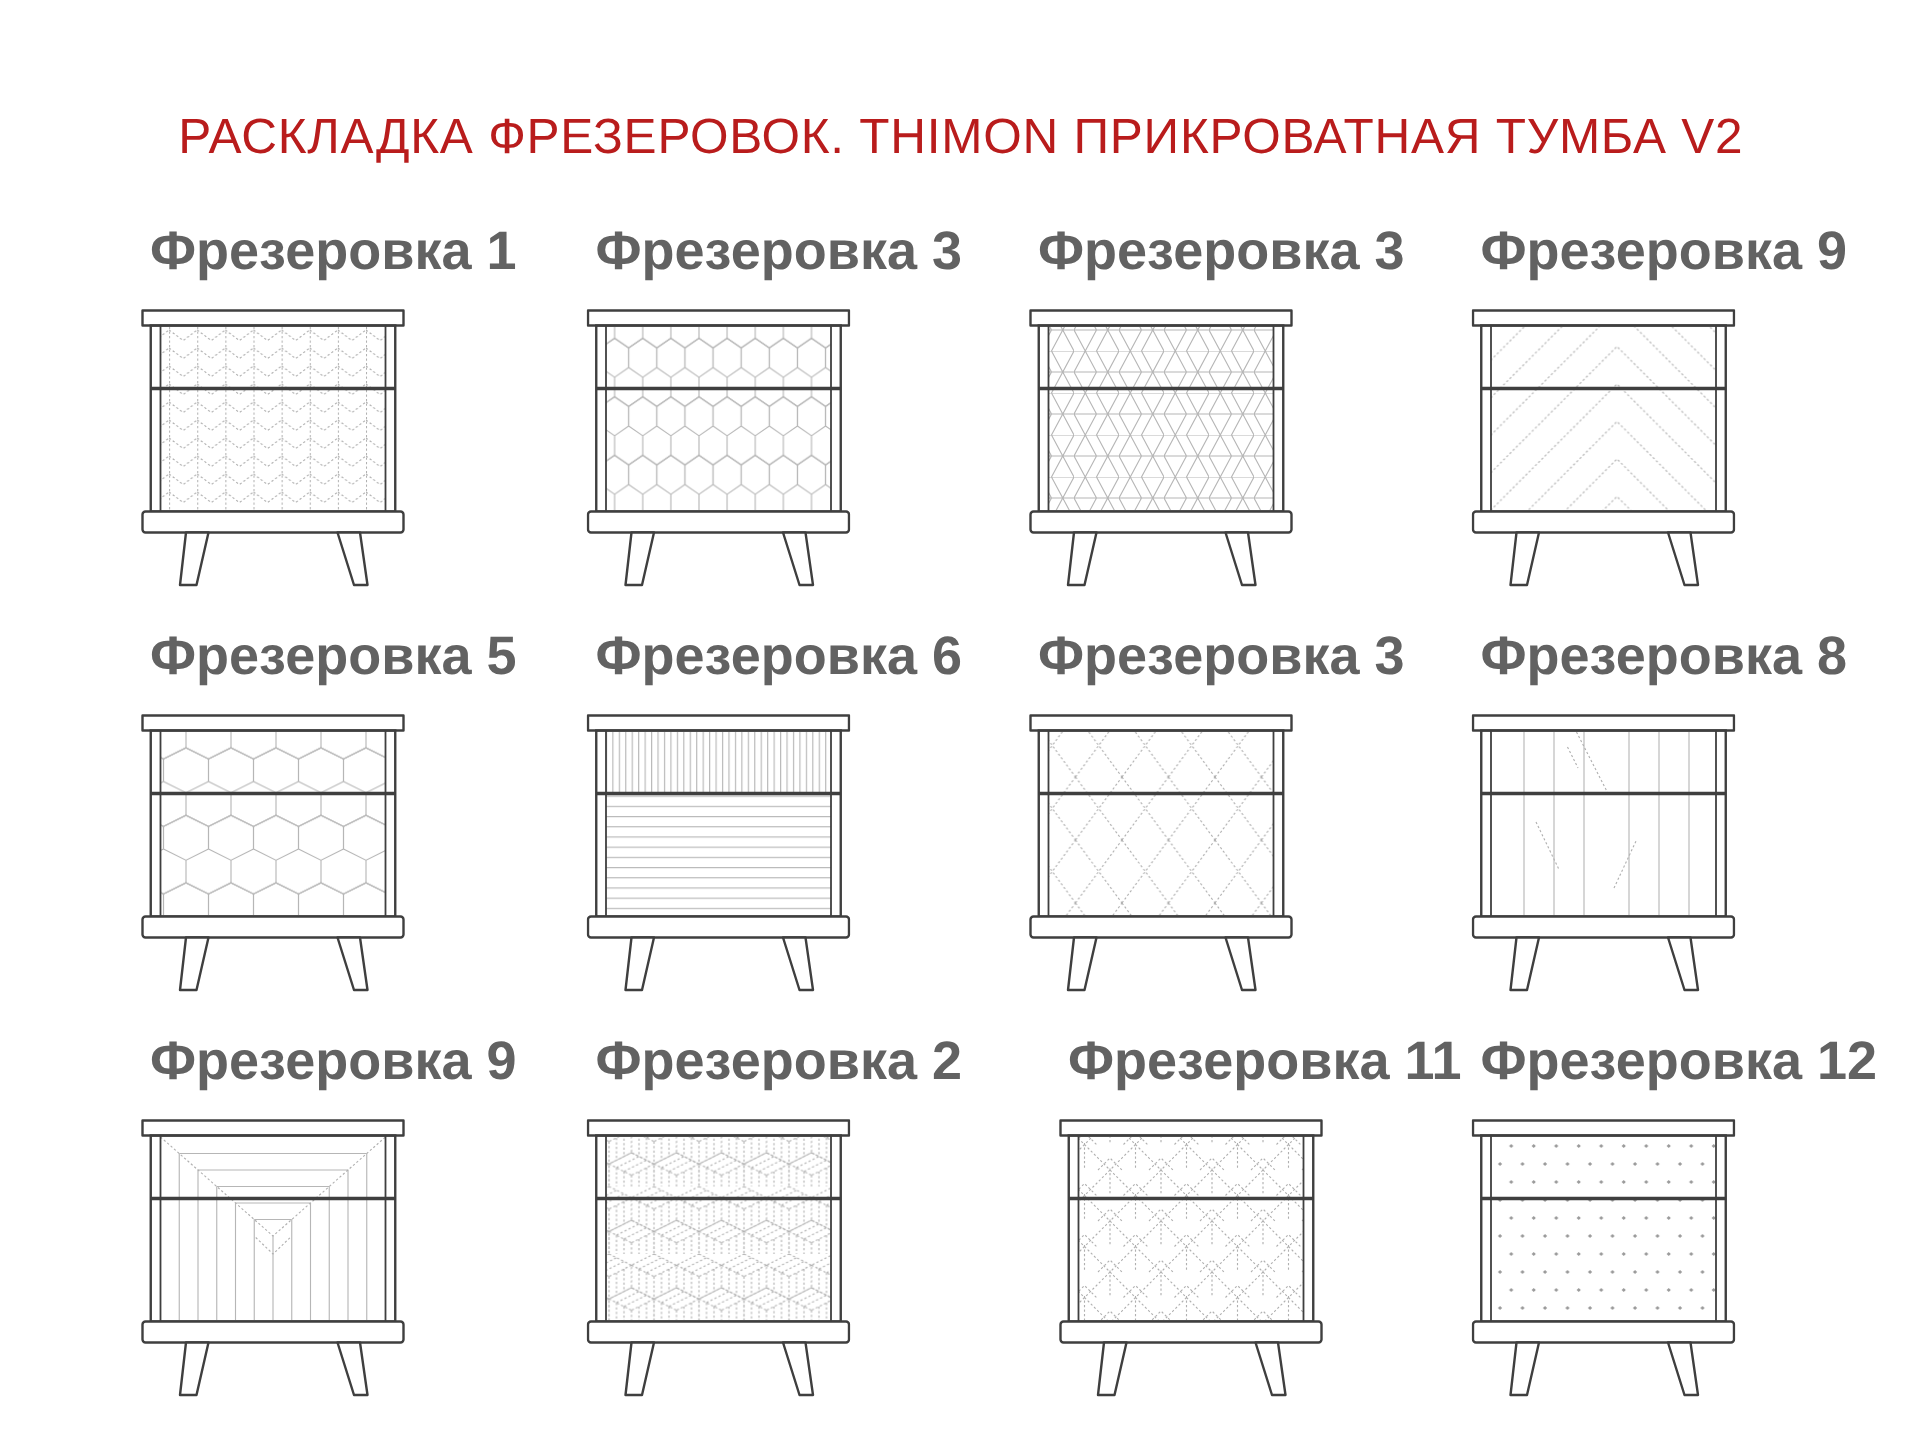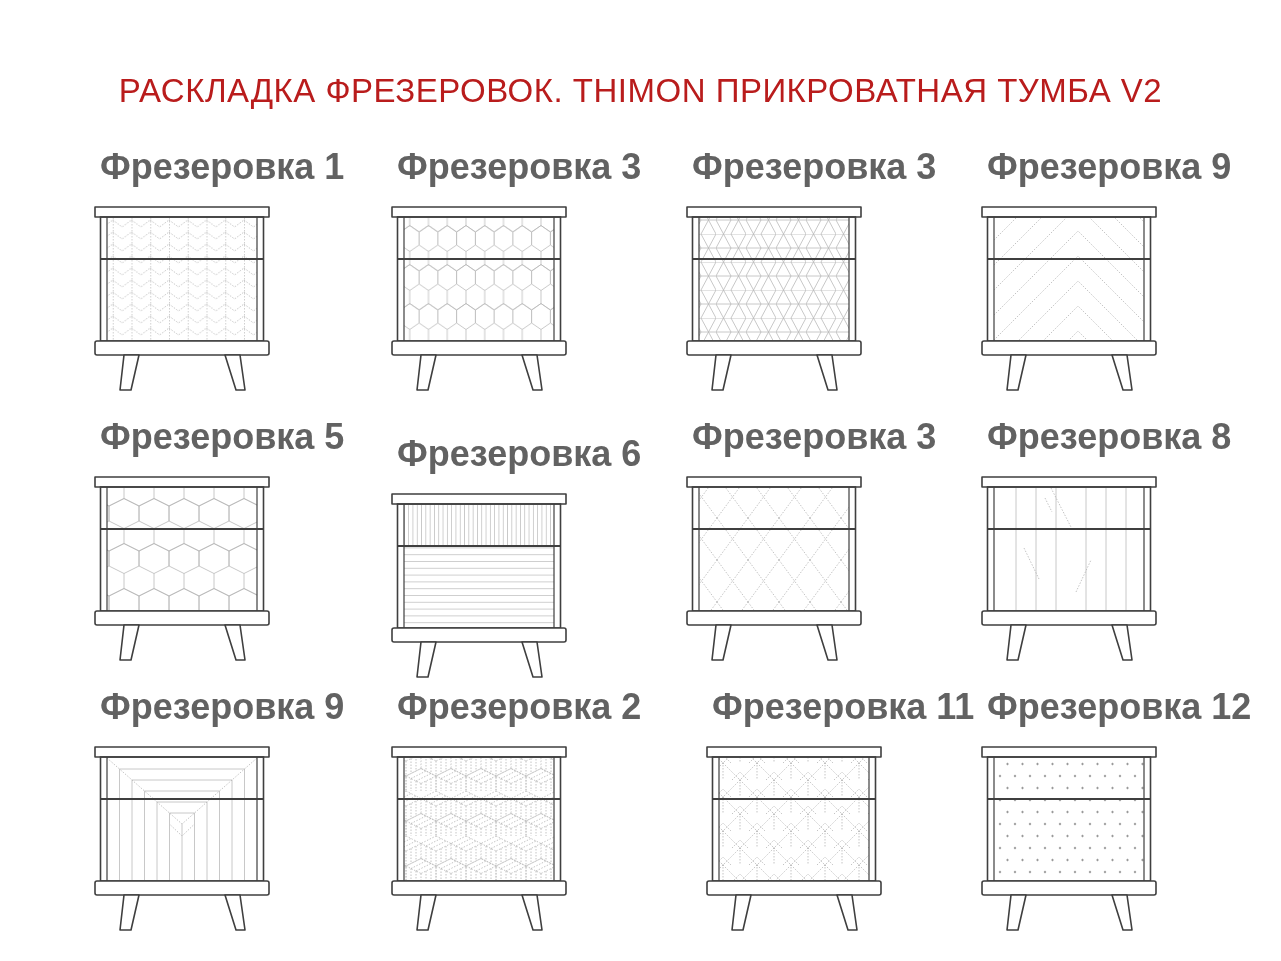--- a/index.html
+++ b/index.html
@@ -155,21 +155,21 @@
     <rect class="fr" x="1" y="1" width="174" height="10"></rect>
     <rect x="13" y="12" width="150" height="41" fill="url(#p5)"></rect>
         <rect x="13" y="53" width="150" height="81" fill="url(#p5)"></rect>
     <rect class="frn" x="6.5" y="11" width="163" height="124"></rect>
     <path class="fr2" d="M13,11 V135 M163,11 V135"></path>
     <path class="frD" d="M6.5,53 H169.5"></path>
     <rect class="fr" x="1" y="135" width="174" height="14" rx="2"></rect>
     <path class="fr" d="M30,149 L45,149 L37,184 L26,184 Z M131,149 L146,149 L151,184 L142,184 Z"></path>
   </svg>
     </div>
-    <div class="card" style="left: 385px; top: 420px; margin-top: 17px;">
+    <div class="card" style="left: 385px; top: 420px;">
       <div class="card-label">Фрезеровка 6</div>
       <svg width="176" height="190" viewBox="0 0 176 190">
     <rect class="fr" x="1" y="1" width="174" height="10"></rect>
     <rect x="13" y="12" width="150" height="41" fill="url(#p6v)"></rect>
         <rect x="13" y="53" width="150" height="81" fill="url(#p6h)"></rect>
     <rect class="frn" x="6.5" y="11" width="163" height="124"></rect>
     <path class="fr2" d="M13,11 V135 M163,11 V135"></path>
     <path class="frD" d="M6.5,53 H169.5"></path>
     <rect class="fr" x="1" y="135" width="174" height="14" rx="2"></rect>
     <path class="fr" d="M30,149 L45,149 L37,184 L26,184 Z M131,149 L146,149 L151,184 L142,184 Z"></path>

